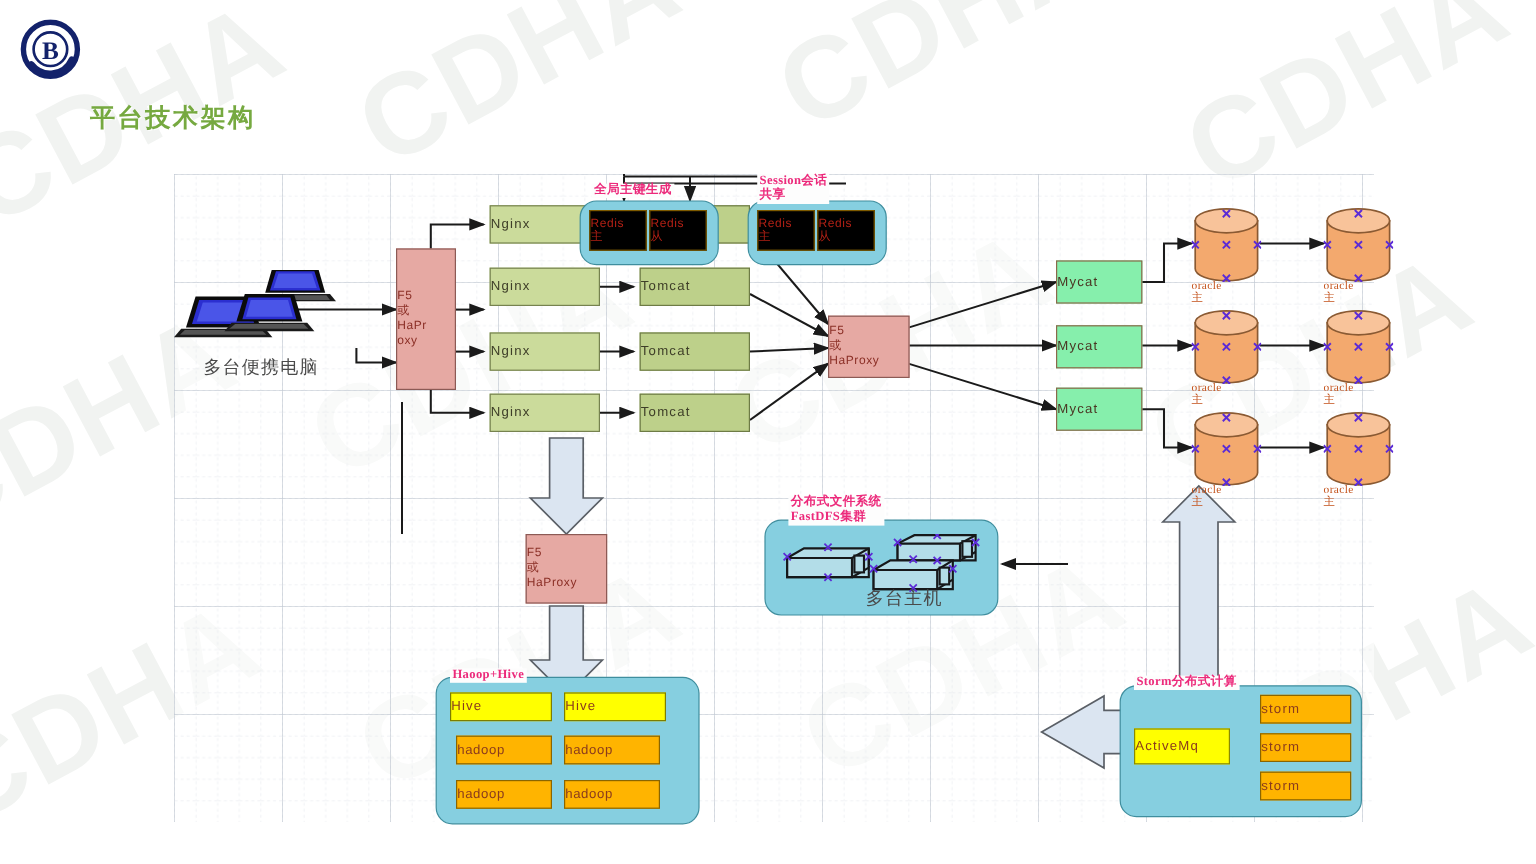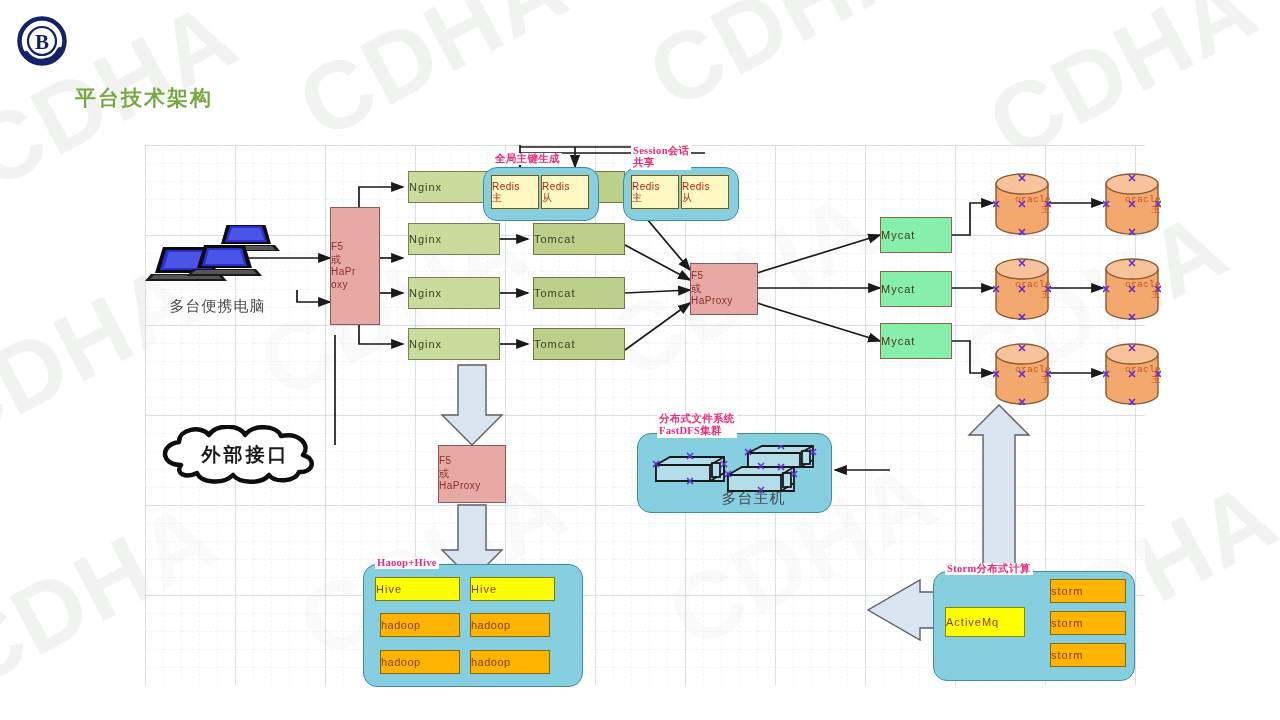--- a/index.html
+++ b/index.html
@@ -44,38 +44,38 @@
 
   .node{position:absolute;box-sizing:border-box;display:flex;flex-direction:column;
         align-items:flex-start;justify-content:center;text-align:center;
         font-family:Liberation Sans, sans-serif;}
   .rect{border:1px solid #6b6b6b;}
   .nginx{background:#cbdb9b;border:1px solid #76824f;color:#3e3e28;font-size:11px;letter-spacing:1px;}
   .tomcat{background:#bdd08a;border:1px solid #6d7b45;color:#3e3e28;font-size:11px;letter-spacing:1px;}
   .f5{background:#e6a9a3;border:1px solid #8c5a55;color:#8b2f26;font-size:10px;line-height:1.25;letter-spacing:.5px;}
   .mycat{background:#86efac;border:1px solid #8a6a4a;color:#4a3422;font-size:11px;letter-spacing:1px;}
   .cluster{background:#86cfe0;border:1px solid #3f8e9e;border-radius:14px;}
-  .redis{background:#fef9c3;border:1px solid #7d5a00;color:#b12015;font-size:10px;line-height:1.15;letter-spacing:.5px;}
+  .redis{background:#000000;border:1px solid #7d5a00;color:#b12015;font-size:10px;line-height:1.15;letter-spacing:.5px;}
   .hive{background:#ffff00;border:1px solid #7d7d00;color:#8a3b1d;font-size:11px;letter-spacing:1px;}
   .hadoop{background:#ffb400;border:1px solid #8a6500;color:#8a3b1d;font-size:11px;letter-spacing:.5px;}
   .activemq{background:#ffff00;border:1px solid #8a8a00;color:#8a3b1d;font-size:11px;letter-spacing:1px;}
   .storm{background:#ffb400;border:1px solid #8a6500;color:#8a3b1d;font-size:11px;letter-spacing:1px;}
   .tag{
     position:absolute;background:#fdfdfd;color:#ec2a7b;
     font-family:"Liberation Serif","DejaVu Serif",serif;
     font-size:10.5px;font-weight:bold;line-height:1.18;padding:0 2px;
     white-space:pre-line;text-align:left;letter-spacing:.3px;
   }
   .caption{
     position:absolute;color:#4a4a4a;font-size:15px;letter-spacing:1px;
     font-family:"Liberation Serif","DejaVu Serif",serif;text-align:center;
   }
-  .cyl-label{position:absolute;left:0;right:0;text-align:right;color:#c4531c;
-    font-family:Liberation Mono, monospace;font-size:9.5px;line-height:1.05;
-    letter-spacing:.3px;pointer-events:none;}
+  .cyl-label{position:absolute;left:0;right:0;text-align:left;color:#c4531c;
+    font-family:Liberation Serif, serif;font-size:9.5px;line-height:1.05;
+    letter-spacing:.3px;pointer-events:none;margin-top:40px;}
   .cloud-text{
     position:absolute;left:0;right:0;top:50%;transform:translateY(-50%);
     text-align:center;color:#1a1a1a;font-size:19px;font-weight:bold;letter-spacing:3px;
     font-family:"DejaVu Sans","Liberation Sans",sans-serif;
   }
 </style>
 </head>
 <body>
 
 <div id="watermark">
@@ -231,29 +231,20 @@
             <polygon points="14,3 49,3 54,21 9,21" fill="#2b2fd0"></polygon>
             <polygon points="16,5 47,5 51,19 12,19" fill="#4a55e8"></polygon>
             <polygon points="0,24 63,24 69,31 -6,31" fill="#1a1a1a"></polygon>
             <polygon points="3,25 60,25 64,29 -2,29" fill="#555"></polygon>
           </g>
         </g>
       </svg>
     </div>
     <div class="caption" style="left:0;top:152px;width:145px;">多台便携电脑</div>
 
-    <div style="position:absolute;left:8px;top:280px;width:185px;height:60px;">
-      <svg width="185" height="60" viewBox="0 0 185 60" style="position:absolute;left:0;top:0;">
-        <path d="M28 40 C8 40 6 20 26 17 C26 4 48 0 56 10 C64 -2 88 0 92 10
-                 C100 -1 124 0 128 11 C146 7 158 20 150 30 C164 34 160 48 146 47
-                 C142 57 122 58 116 50 C108 60 86 58 80 50 C70 60 48 58 44 48
-                 C32 54 22 48 28 40 Z" fill="#ffffff" stroke="#0d0d0d" stroke-width="4.5" stroke-linejoin="round"></path>
-      </svg>
-      <div class="cloud-text">外部接口</div>
-    </div>
 
     <div class="node rect f5" style="left:185px;top:62px;width:50px;height:118px;">
       <span>F5</span>
       <span>或</span>
       <span>HaPr</span>
       <span>oxy</span>
     </div>
 
     <div class="node rect nginx" style="left:263px;top:26px;width:92px;height:32px;">
       <span>Nginx</span>

